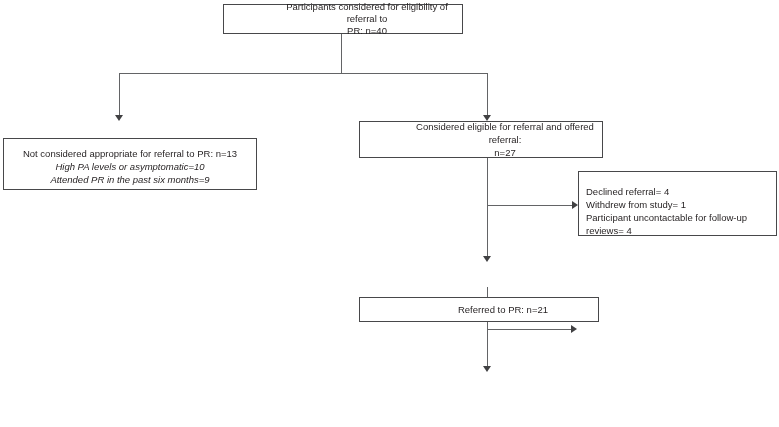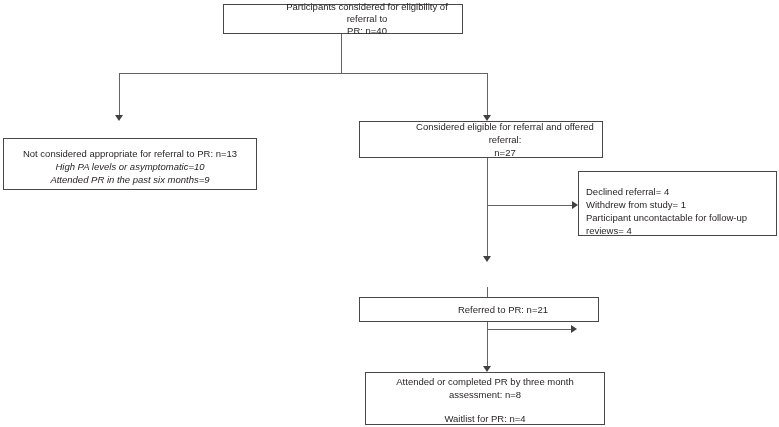--- a/index.html
+++ b/index.html
@@ -114,19 +114,14 @@
     <div>Declined referral= 4</div>
     <div>Withdrew from study= 1</div>
     <div>Participant uncontactable for follow-up reviews= 4</div>
   </div>
 
   <div class="fbox flex-center" id="box-referred">
     <div>Referred to PR: n=21</div>
   </div>
 
 
-  <div class="fbox txt-center" id="box-completed">
-    <div>Attended or completed PR by three month</div>
-    <div>assessment: n=8</div>
-    <div class="gap-above">Waitlist for PR: n=4</div>
-  </div>
 
 </div>
 
 </body></html>

